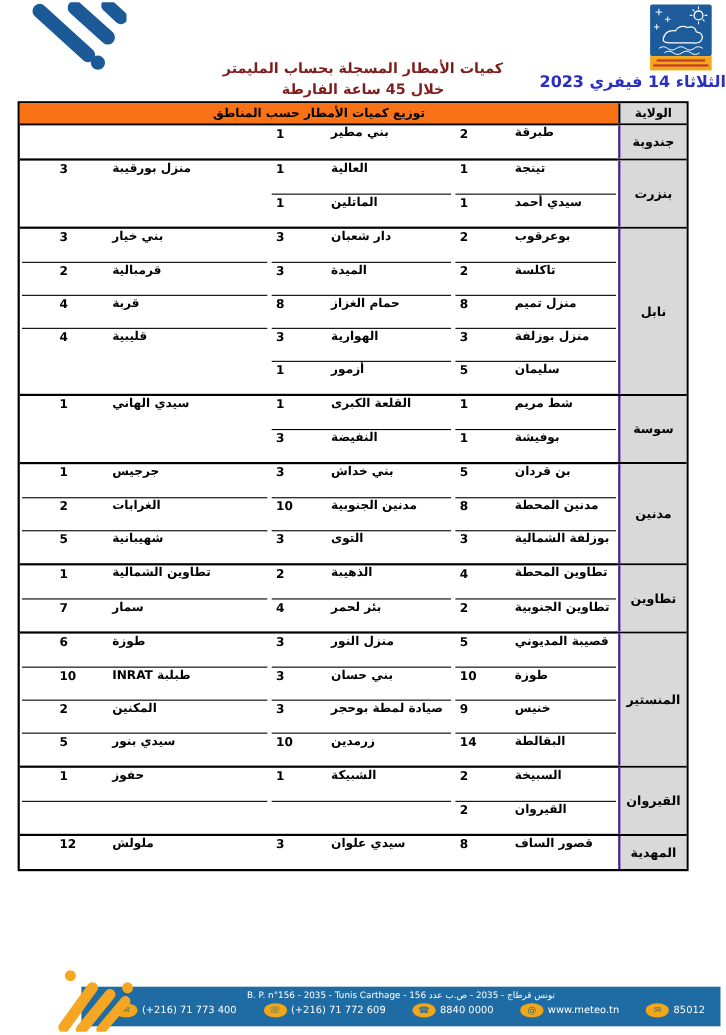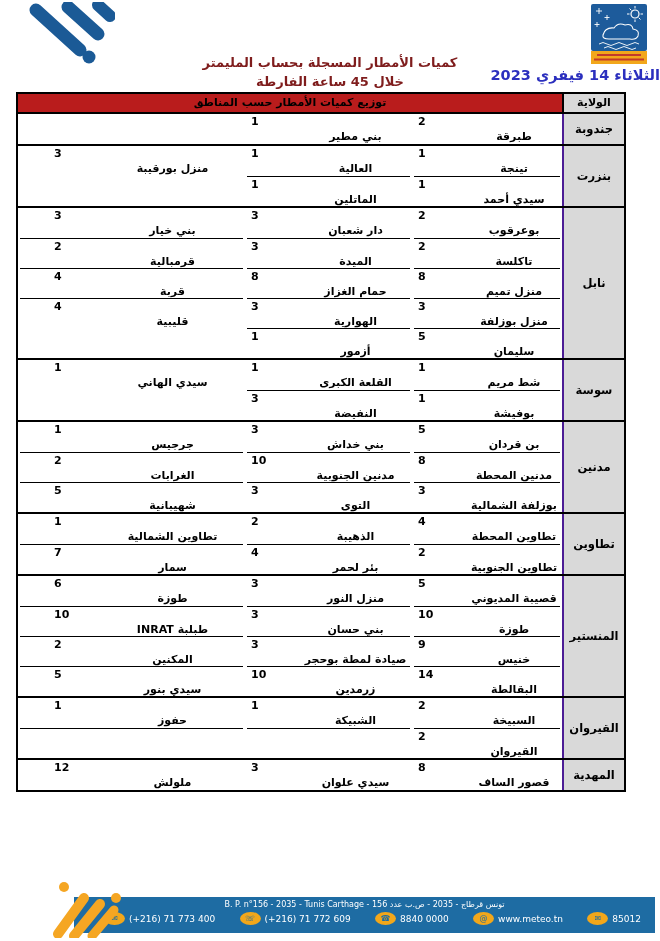--- a/index.html
+++ b/index.html
@@ -13,34 +13,34 @@
                color:#7f1d1d;font-weight:bold;font-size:13px;line-height:1.45;direction:rtl;margin-top:40px;}
   .date-line{position:absolute;top:67px;left:0;right:0;direction:rtl;
              color:#2b2fbe;font-weight:bold;font-size:14.5px;}
 
   
   .rain-table{position:absolute;top:92px;left:16px;width:610px;direction:rtl;
               border:2px solid #000;box-sizing:border-box;font-weight:bold;}
   .thead{display:flex;border-bottom:2px solid #000;height:18px;}
   .wilaya-head{width:62px;background:#d9d9d9;border-left:2px solid #000;
                text-align:center;font-size:11px;line-height:18px;box-sizing:border-box;}
-  .dist-head{flex:1;background:#b91c1c;text-align:center;font-size:11px;line-height:18px;}
+  .dist-head{flex:1;background:#f97316;text-align:center;font-size:11px;line-height:18px;}
   .section{display:flex;}
   .section + .section{border-top:2px solid #000;}
   .wilaya-cell{width:62px;background:#d9d9d9;border-left:2px solid #4c1d95;box-sizing:border-box;
                display:flex;align-items:center;justify-content:center;font-size:11.5px;}
   .section-rows{flex:1;display:flex;flex-direction:column;min-width:0;}
   .trow{height:30px;display:flex;align-items:stretch;}
   .grp{display:flex;margin:0 2px;align-items:flex-start;box-sizing:border-box;min-width:0;}
   .grp.lined{border-top:1px solid #000;}
   .grp1{width:146px;}
   .grp2{width:163px;}
   .grp3{flex:1;}
-  .nm{flex:1;font-size:11px;line-height:14px;padding-top:16px;white-space:nowrap;
-      overflow:hidden;text-align:center;padding-left:4px;}
+  .nm{flex:1;font-size:11px;line-height:14px;padding-top:0;white-space:nowrap;
+      overflow:hidden;text-align:left;padding-left:4px;}
   .val{width:50px;direction:ltr;text-align:left;font-size:11px;line-height:14px;
        padding-top:1px;padding-left:4px;box-sizing:border-box;}
   .grp3 .val{width:78px;padding-left:34px;}
 
   
   .page-num{position:absolute;top:857px;left:0;right:0;text-align:center;direction:rtl;
             font-size:10.5px;font-weight:bold;}
   .bluebar{position:absolute;left:74px;right:5px;top:897px;height:36px;background:#1e6ca3;}
   .addr{color:#fff;font-size:8px;text-align:center;padding-top:3px;direction:ltr;white-space:nowrap;}
   .contacts{display:flex;justify-content:space-between;align-items:center;

